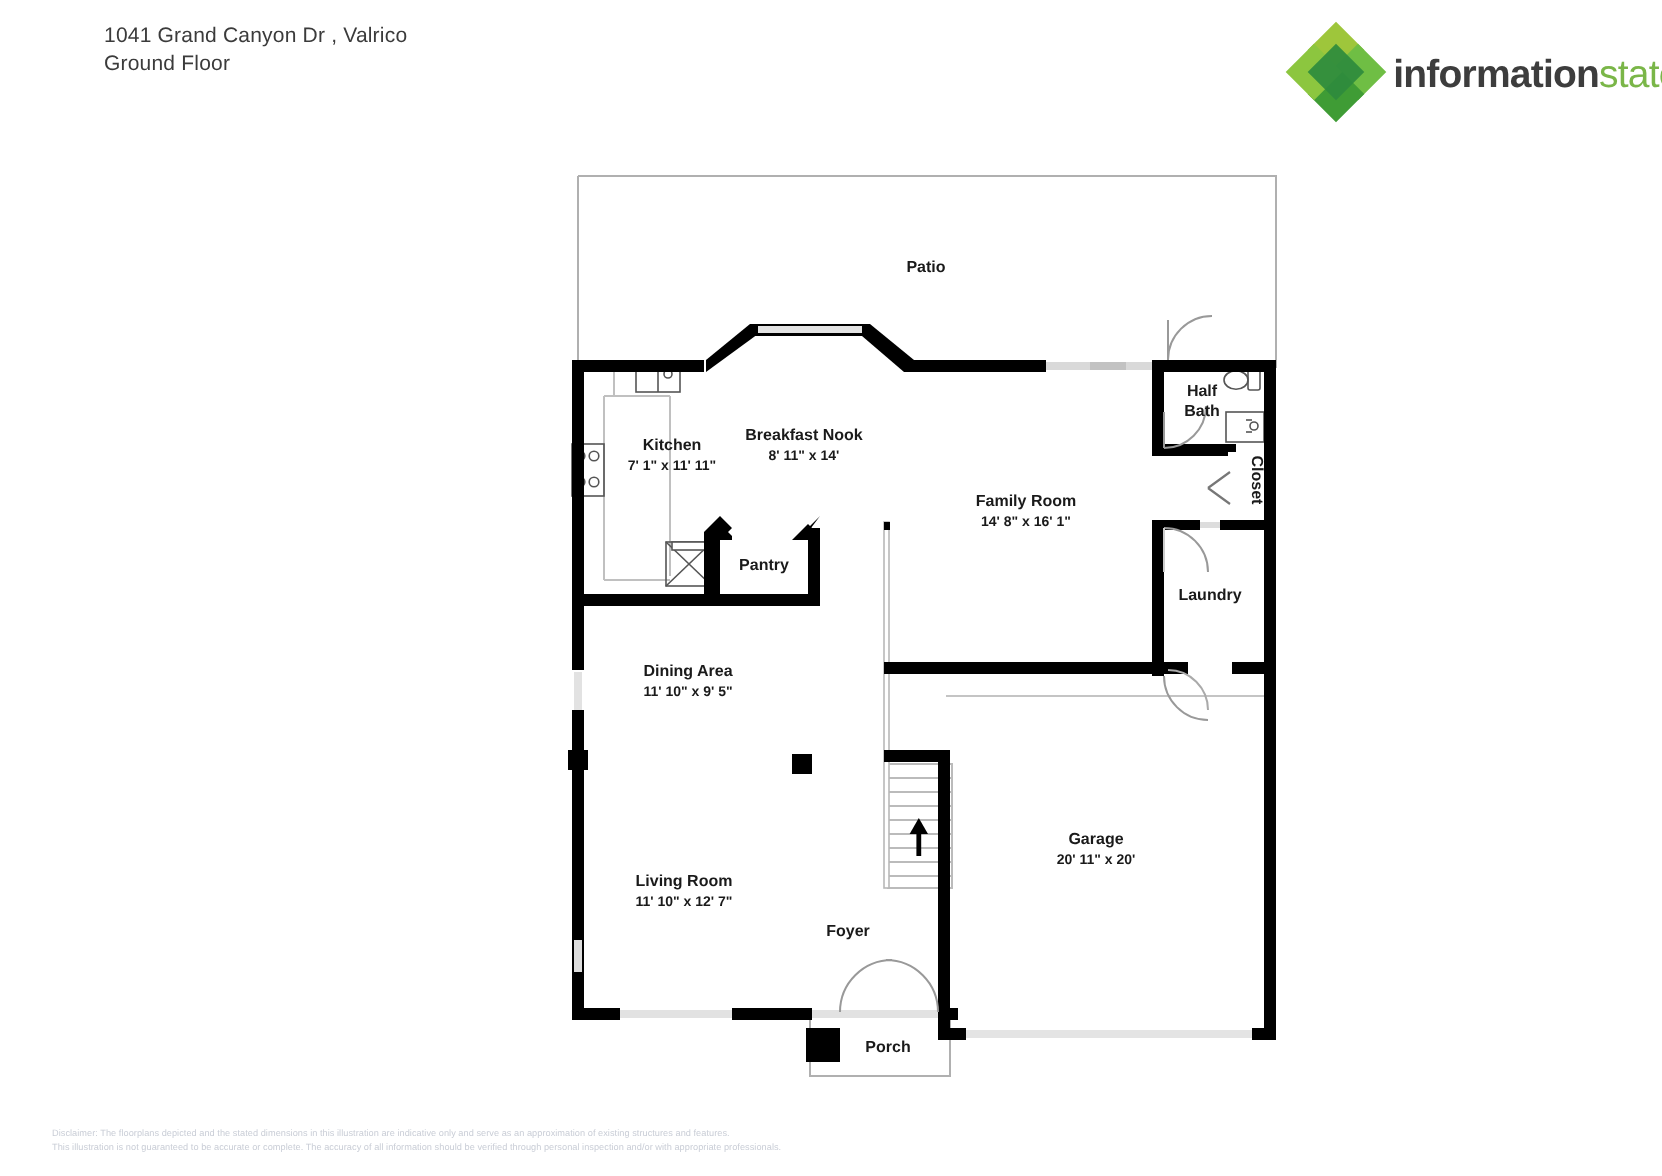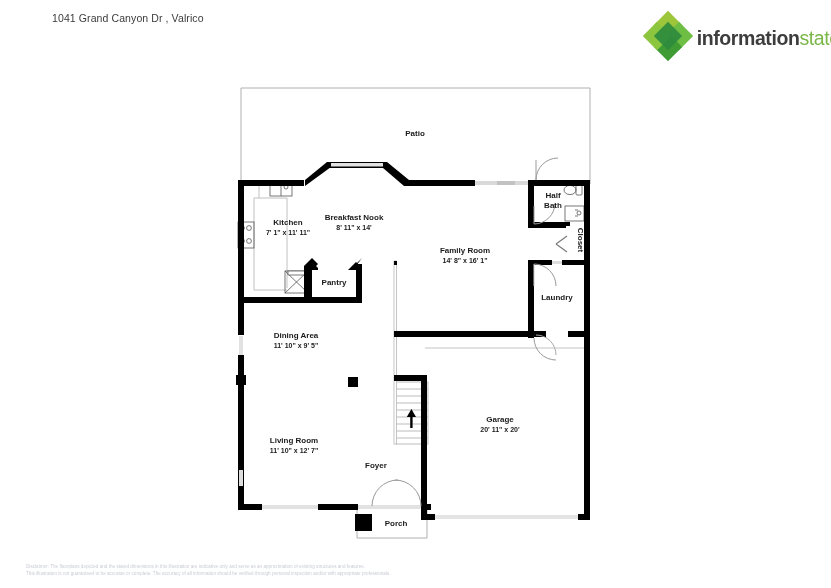--- a/index.html
+++ b/index.html
@@ -24,38 +24,39 @@
   .d2 { left:22px; top:11px; background:#6fbe44; }
   .d3 { left:11px; top:22px; background:#3f9c35; }
   .d4 { left:0px;  top:11px; background:#8cc63f; }
   .d5 { left:11px; top:11px; background:#2e8b3d; opacity:.92; }
   #logo-text { font-size:19.5px; line-height:19px; letter-spacing:-.4px; white-space:nowrap; }
   .lt-inv { color:#3d3d3d; font-weight:600; }
   .lt-hom { color:#7ab648; font-weight:400; }
   .lt-tm  { color:#7ab648; font-size:7px; vertical-align:super; }
 
   
-  #plan { position:absolute; left:0; top:70px; width:698px; height:470px; }
+  #plan { position:absolute; left:0; top:70px; width:698px; height:470px;padding-left:48px; }
   #plan svg { display:block; }
 
   
   #footer { position:absolute; left:26px; bottom:10px; width:700px; }
   .disc { font-size:4.6px; color:#c9cdd6; line-height:7.6px; letter-spacing:.02px; white-space:nowrap; }
 
   .rm-name { font-family:"Liberation Sans", sans-serif; font-size:8px; font-weight:bold; fill:#1a1a1a; text-anchor:middle; }
   .rm-dim  { font-family:"Liberation Sans", sans-serif; font-size:7px; font-weight:bold; fill:#1a1a1a; text-anchor:middle; }
 </style>
 </head>
 <body>
 
 <div id="page">
 
   <div id="header">
     <div id="title-block">
       <div id="addr">1041 Grand Canyon Dr , Valrico</div>
+      <div id="floor">Ground Floor</div>
     </div>
 
     <div id="logo">
       <div id="logo-mark">
         <span class="d1"></span>
           <span class="d2"></span>
           <span class="d3"></span>
           <span class="d4"></span>
           <span class="d5"></span>
       </div>

